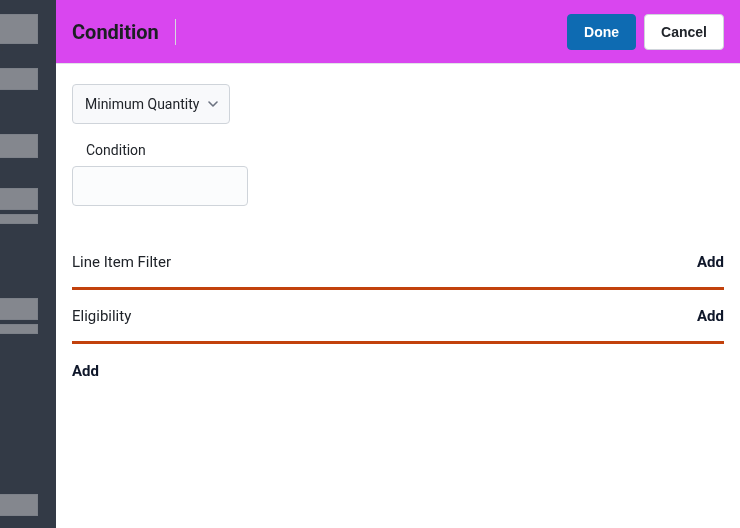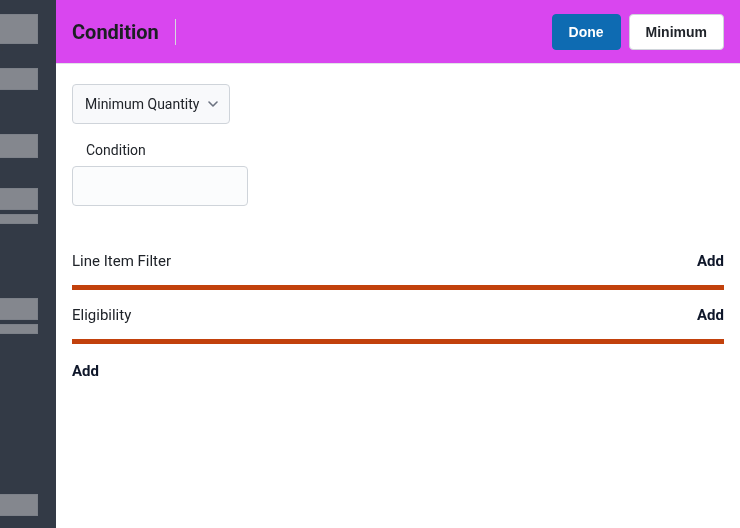--- a/index.html
+++ b/index.html
@@ -46,21 +46,21 @@
     .field-group { margin-bottom: 18px; }
     .field-label { font-size: 14px; color: #20242a; margin-bottom: 8px; padding-left: 14px; }
 
     .select-wrap { position: relative; display: inline-flex; align-items: center; height: 40px; border: 1px solid #cfd4da; background: #f8f9fb; border-radius: 4px; padding: 0 38px 0 12px; width: 158px; }
     .select-text { font-size: 14px; color: #20242a; white-space: nowrap; }
     .select-wrap .chev { position: absolute; right: 10px; top: 50%; transform: translateY(-50%); display: flex; }
 
     .text-input { display: block; width: 176px; height: 40px; border: 1px solid #cfd4da; background: #fbfcfd; border-radius: 4px; padding: 0 12px; font-size: 14px; }
 
     .section-list { margin-top: 30px; }
-    .section-row { display: flex; align-items: center; justify-content: space-between; height: 54px; border-bottom: 5px solid #c2410c; }
+    .section-row { display: flex; align-items: center; justify-content: space-between; height: 54px; border-bottom: 3px solid #c2410c; }
     .section-row:last-child { border-bottom: none; }
     .section-label { font-size: 15px; color: #20242a; }
     .add-link { color: #0f172a; font-weight: 700; font-size: 15px; cursor: pointer; }
   </style>
 </head>
 <body>
 
 <div class="viewport">
 
   <div class="bg-sidebar">
@@ -79,21 +79,21 @@
 
   <div class="panel">
     <div class="panel-header">
       <span class="panel-title">Condition</span>
       <span class="title-divider"></span>
       <div class="header-spacer"></div>
       <button class="btn btn-primary">
         <span>Done</span>
       </button>
       <button class="btn btn-secondary">
-        <span>Minimum</span>
+        <span>Cancel</span>
       </button>
     </div>
 
     <div class="panel-body">
 
       <div class="field-group">
         <div class="select-wrap">
           <span class="select-text">Minimum Quantity</span>
           <span class="chev">
             <svg width="12" height="12" viewBox="0 0 12 12">

